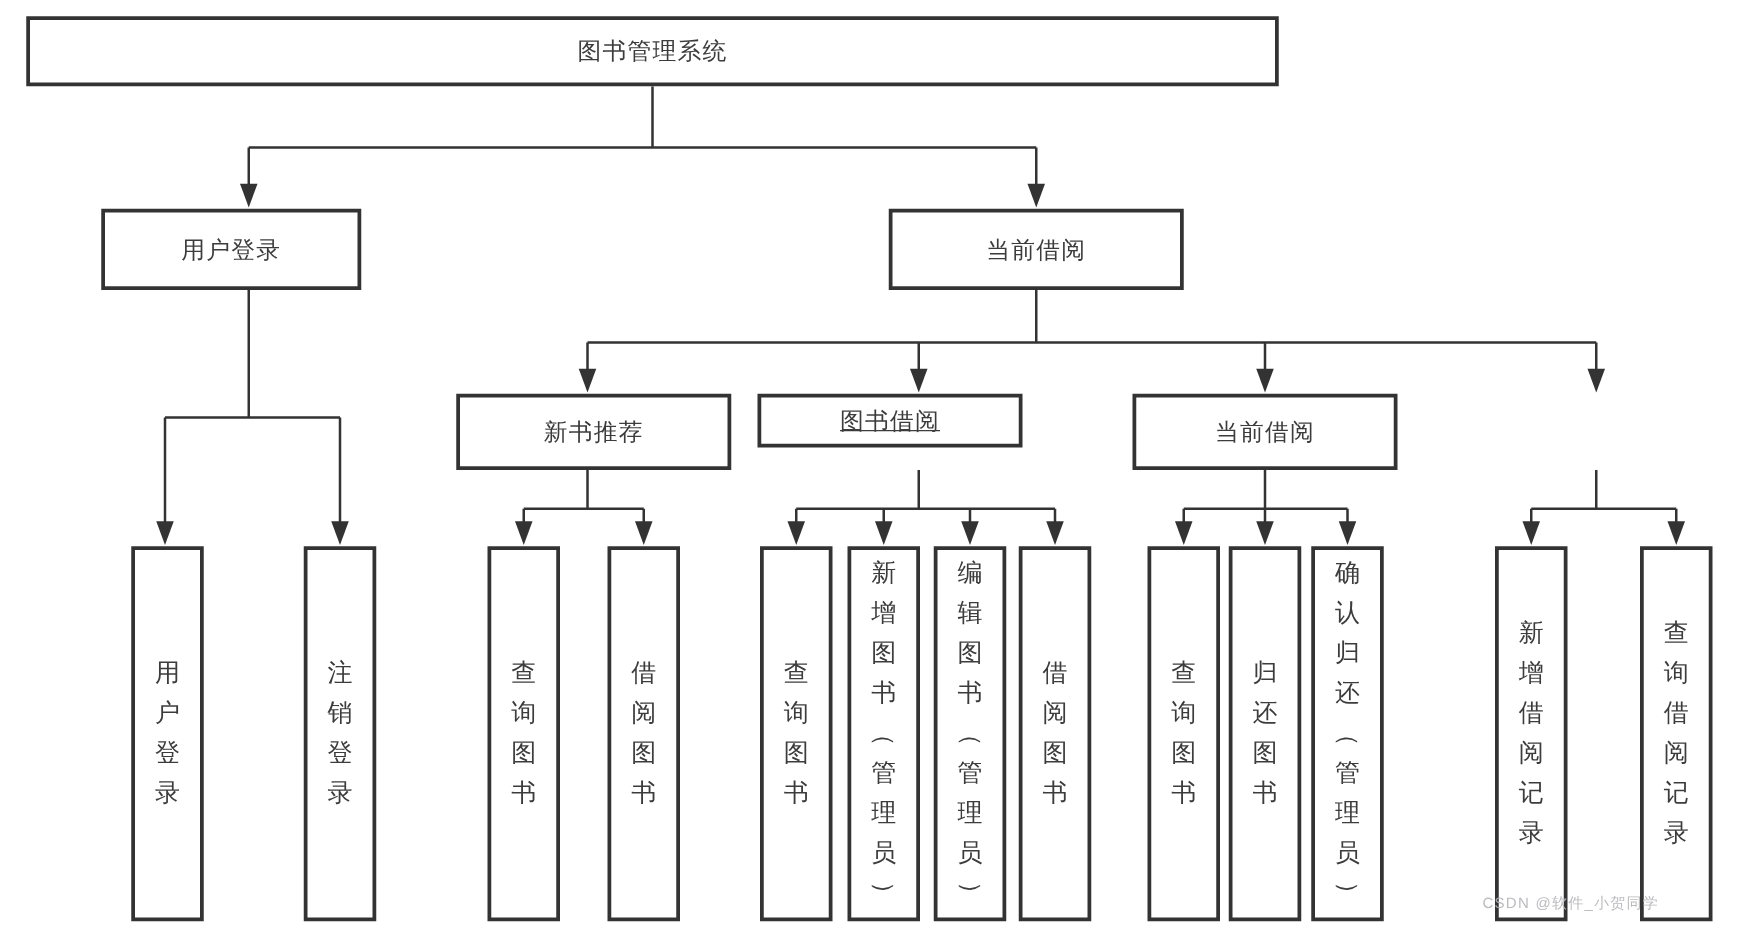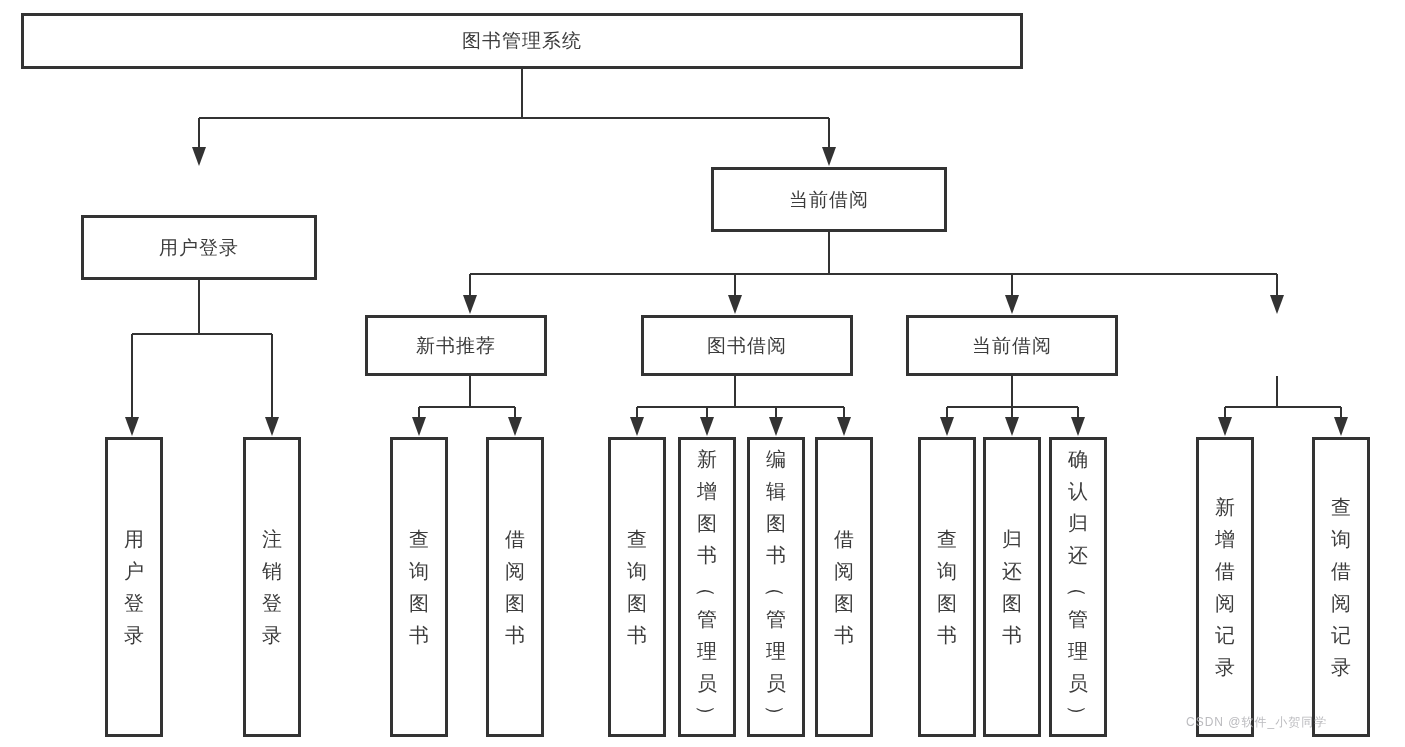--- a/index.html
+++ b/index.html
@@ -94,31 +94,31 @@
       <polygon points="1071,417 1085,417 1078,436"></polygon>
       <polygon points="1218,417 1232,417 1225,436"></polygon>
       <polygon points="1334,417 1348,417 1341,436"></polygon>
     </g>
   </svg>
 
   <div class="node" style="left:21px; top:13px; width:1002px; height:56px;">
     <span class="hlabel">图书管理系统</span>
   </div>
 
-  <div class="node" style="left:81px; top:167px; width:236px; height:65px;margin-top:48px;">
+  <div class="node" style="left:81px; top:167px; width:208px; height:65px;">
     <span class="hlabel">用户登录</span>
   </div>
   <div class="node" style="left:711px; top:167px; width:236px; height:65px;">
     <span class="hlabel">当前借阅</span>
   </div>
 
-  <div class="node" style="left:365px; top:315px; width:182px; height:61px;align-items:center;">
+  <div class="node" style="left:365px; top:315px; width:220px; height:61px;align-items:center;">
     <span class="hlabel">新书推荐</span>
   </div>
-  <div class="node" style="left:641px; top:315px; width:212px; height:61px;">
+  <div class="node" style="left:606px; top:315px; width:212px; height:43px;text-decoration:underline;">
     <span class="hlabel">图书借阅</span>
   </div>
   <div class="node" style="left:906px; top:315px; width:212px; height:61px;">
     <span class="hlabel">当前借阅</span>
   </div>
 
   <div class="node" style="left:105px; top:437px; width:58px; height:300px;">
     <span class="vtext">
         <span class="vchar">用</span>
         <span class="vchar">户</span>

